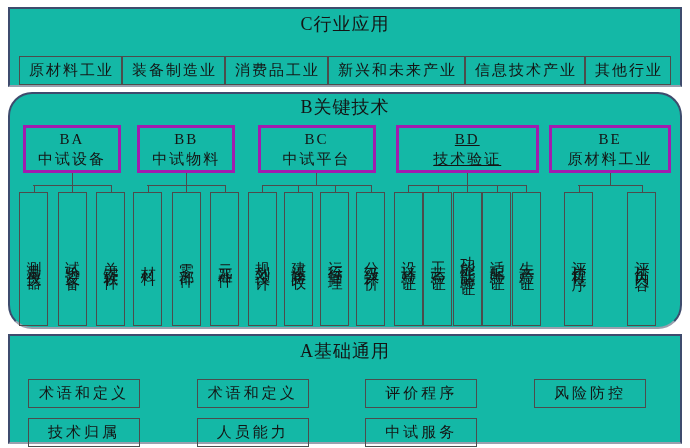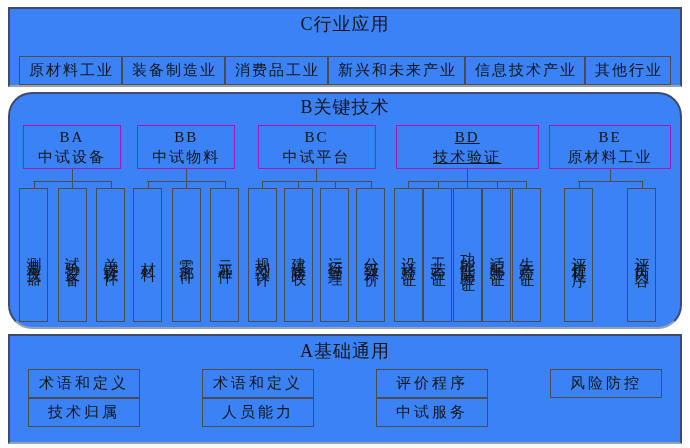--- a/index.html
+++ b/index.html
@@ -6,21 +6,21 @@
   body{
     width:690px;height:448px;box-sizing:border-box;
     padding:7px 8px 6px 8px;
     font-family:"Liberation Serif","DejaVu Serif",serif;
     color:#141414;
   }
   .panel{
     box-sizing:border-box;
     border:2px solid #3e4b6d;
     border-bottom-color:#99a0ae;
-    background:#3b82f6;
+    background:#14b8a6;
     margin-bottom:5px;
   }
   .panel-title{
     text-align:center;
     font-size:18px;
     letter-spacing:1px;
     margin-top:4px;
     line-height:22px;
   }
   
@@ -40,21 +40,21 @@
   #panel-b{height:237px;border-radius:24px;}
   #panel-b .panel-title{margin-top:2px;}
   .b-row{
     display:flex;justify-content:space-between;
     align-items:flex-start;
     padding:0 9px;margin-top:7px;
   }
   .grp{display:flex;flex-direction:column;align-items:center;}
   .hdr{
     box-sizing:border-box;
-    border:1px solid #a21caf;
+    border:3px solid #a21caf;
     text-align:center;font-size:15px;letter-spacing:2px;
     line-height:20px;padding:1px 0;
   }
   .hdr span{display:block;}
   .vstub{width:1px;height:12px;background:#4c4c4c;}
   .kids{
     position:relative;display:flex;justify-content:space-between;
     padding-top:7px;
   }
   .kids::before{
@@ -80,21 +80,22 @@
   .grp:nth-child(1) .hdr{width:98px;}  .grp:nth-child(1) .kids{width:106px;}
   .grp:nth-child(2) .hdr{width:98px;}  .grp:nth-child(2) .kids{width:106px;}
   .grp:nth-child(3) .hdr{width:118px;} .grp:nth-child(3) .kids{width:138px;}
   .grp:nth-child(4) .hdr{width:143px;text-decoration:underline;} .grp:nth-child(4) .kids{width:147px;}
   .grp:nth-child(5) .hdr{width:122px;} .grp:nth-child(5) .kids{width:92px;}
   
   #panel-a{height:110px;}
   .a-grid{
     display:grid;grid-template-columns:repeat(4,112px);
     justify-content:space-between;
-    padding:0 18px 0 18px;margin-top:7px;
+    row-gap:10px;
+    padding:0 34px 0 18px;margin-top:17px;
   }
   .abox{
     box-sizing:border-box;
     border:1px solid #4c4c4c;
     height:29px;
     display:flex;align-items:center;justify-content:center;
     font-size:15px;letter-spacing:3px;
     white-space:nowrap;
   }
 </style>

